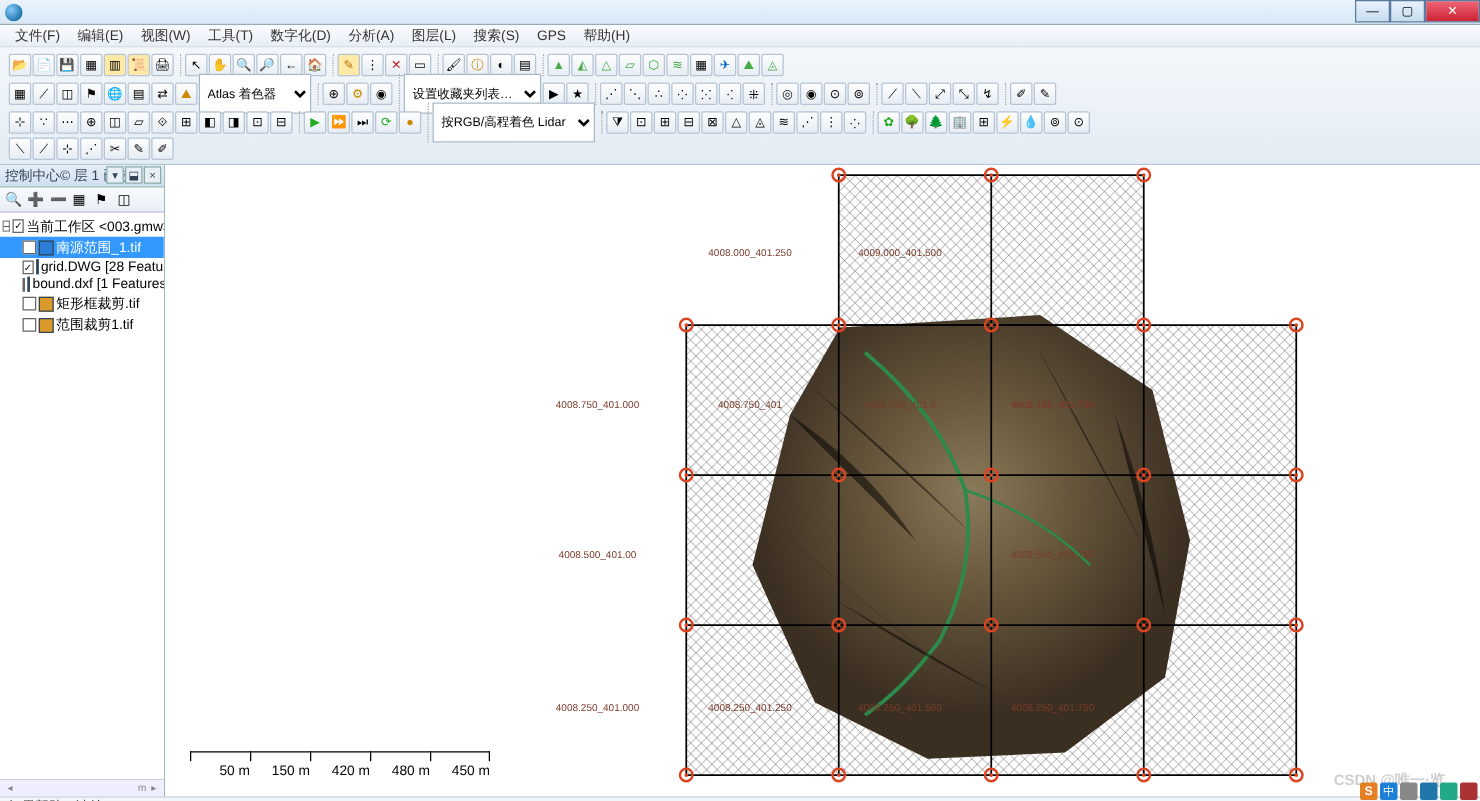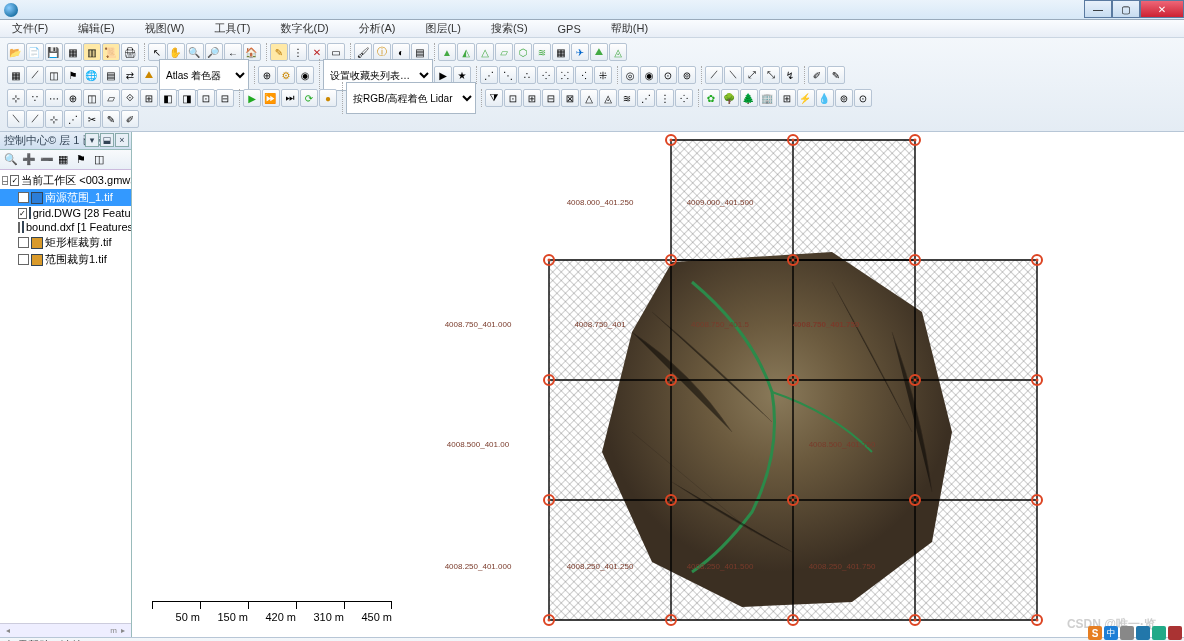--- a/index.html
+++ b/index.html
@@ -3,21 +3,21 @@
 <meta charset="utf-8">
 <style>
 *{box-sizing:border-box;margin:0;padding:0;font-family:Tahoma,Arial,sans-serif;font-size:11px}
 body{width:1184px;height:641px;overflow:hidden;background:#fff;position:relative}
 .titlebar{height:20px;background:linear-gradient(#eaf3fb,#d7e8f7);border-bottom:1px solid #9ab;display:flex;align-items:center;padding:0 4px;position:relative}
 .icon-globe{width:14px;height:14px;display:inline-block;background:radial-gradient(circle at 35% 35%,#8cf 0%,#27a 70%);border-radius:50%;margin-right:4px}
 .titletxt{color:#333}
 .winbtns{position:absolute;right:0;top:0;display:flex}
 .winbtn{width:28px;height:18px;border:1px solid #5a7aa0;background:linear-gradient(#e8f1fb,#c7dcf0);display:flex;align-items:center;justify-content:center;font-size:10px;font-family:Arial}
 .winbtn.cls{background:linear-gradient(#e67,#c23);color:#fff;width:44px}
-.menubar{height:18px;background:linear-gradient(#fafcff,#e8eef6);display:flex;align-items:center;padding-left:6px;gap:18px;border-bottom:1px solid #cbd6e2}
+.menubar{height:18px;background:linear-gradient(#fafcff,#e8eef6);display:flex;align-items:center;padding-left:6px;gap:2px;border-bottom:1px solid #cbd6e2}
 .menuitem{padding:1px 6px;color:#333;cursor:default}
 .toolbarwrap{background:linear-gradient(#f3f7fb,#e4ecf4);padding:2px 4px;border-bottom:1px solid #b7c6d6}
 .tbrow{display:flex;align-items:center;gap:2px;height:22px;margin:1px 0}
 .tbgroup{display:flex;align-items:center;gap:1px;padding:0 3px;border-left:1px dotted #aaa}
 .tbgroup:first-child{border-left:none}
 .tbbtn{width:18px;height:18px;background:linear-gradient(#fefefe,#e6edf4);border:1px solid #b6c4d4;border-radius:2px;display:flex;align-items:center;justify-content:center;font-size:10px;cursor:default}
 .tbsel{height:32px;border:1px solid #a9b8c7;background:#fff;font-size:10px;min-width:90px;padding:0 2px}
 .body{display:flex;height:calc(100% - 20px - 18px - 82px - 16px)}
 .leftpane{width:132px;background:#f3f5f8;border-right:1px solid #9bb;display:flex;flex-direction:column}
 .lp-title{height:18px;background:linear-gradient(#e6eef7,#cfdff0);border-bottom:1px solid #9bb;display:flex;align-items:center;padding:0 4px;font-size:10px;color:#345;position:relative}
@@ -395,41 +395,41 @@
             <circle cx="905" cy="488" r="1.5" fill="#d42"></circle>
           </g>
       </g>
     </svg>
     <div id="celllabels">
         <span class="cellabel" style="left: 468px; top: 70px;">4008.000_401.250</span>
         <span class="cellabel" style="left: 588px; top: 70px;">4009.000_401.500</span>
         <span class="cellabel" style="left: 346px; top: 192px;">4008.750_401.000</span>
         <span class="cellabel" style="left: 468px; top: 192px;">4008.750_401</span>
         <span class="cellabel" style="left: 588px; top: 192px;">4008.750_401.5</span>
-        <span class="cellabel" style="left: 694px; top: 192px; font-weight: bold;">4008.750_401.750</span>
+        <span class="cellabel" style="left: 710px; top: 192px; font-weight: bold;">4008.750_401.750</span>
         <span class="cellabel" style="left: 346px; top: 312px;">4008.500_401.00</span>
         <span class="cellabel" style="left: 710px; top: 312px;">4008.500_401.750</span>
         <span class="cellabel" style="left: 346px; top: 434px;">4008.250_401.000</span>
         <span class="cellabel" style="left: 468px; top: 434px;">4008.250_401.250</span>
         <span class="cellabel" style="left: 588px; top: 434px;">4008.250_401.500</span>
         <span class="cellabel" style="left: 710px; top: 434px;">4008.250_401.750</span>
       </div>
     <div class="scalebar">
       <div class="bar">
         <span class="seg" style="width:48px;border-top:1px solid #000"></span>
         <span class="seg" style="width:48px;border-top:1px solid #000"></span>
         <span class="seg" style="width:48px;border-top:1px solid #000"></span>
         <span class="seg" style="width:48px;border-top:1px solid #000"></span>
         <span class="seg" style="width:48px;border-top:1px solid #000"></span>
       </div>
       <div class="lbls">
         <span class="lbl" style="width:48px">50 m</span>
         <span class="lbl" style="width:48px">150 m</span>
         <span class="lbl" style="width:48px">420 m</span>
-        <span class="lbl" style="width:48px">310 m</span>
+        <span class="lbl" style="width:48px">480 m</span>
         <span class="lbl" style="width:48px">450 m</span>
       </div>
     </div>
     <div class="watermark">CSDN @唯一·览</div>
   </div>
 </div>
 
 <div class="statusbar">
   <span>如需帮助，请按 F1</span>
   <span>1:4799  TM ( WGS84 ) ( 402003.416, 4009268.652 )</span>

